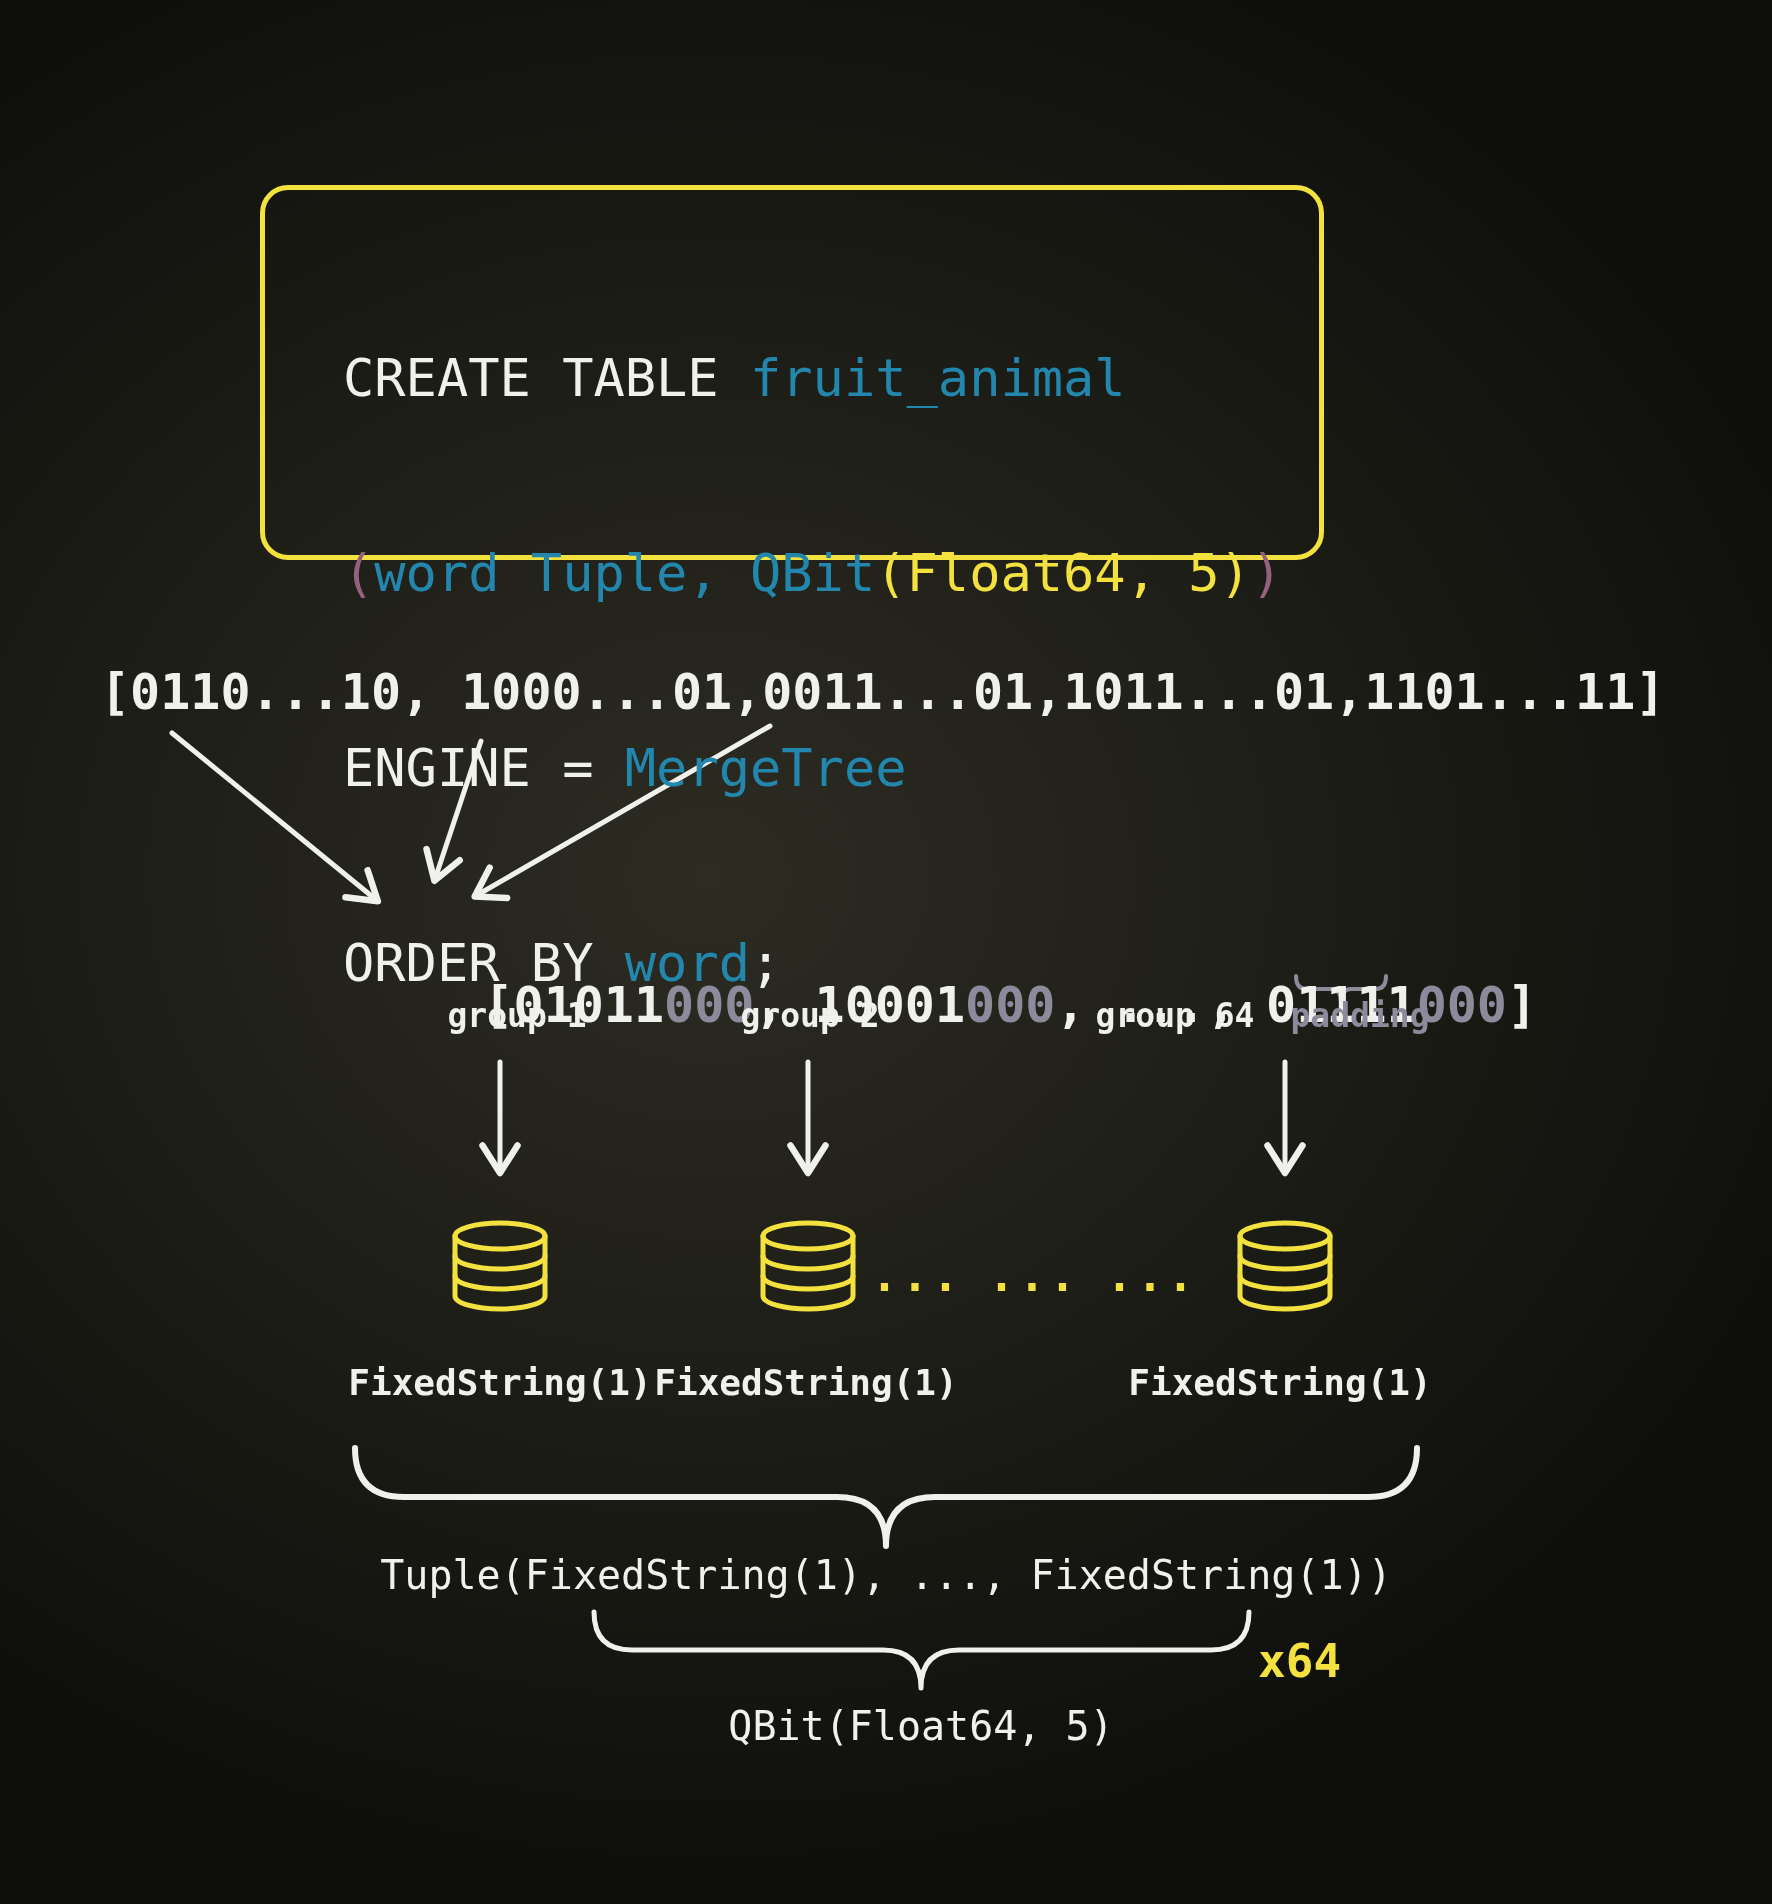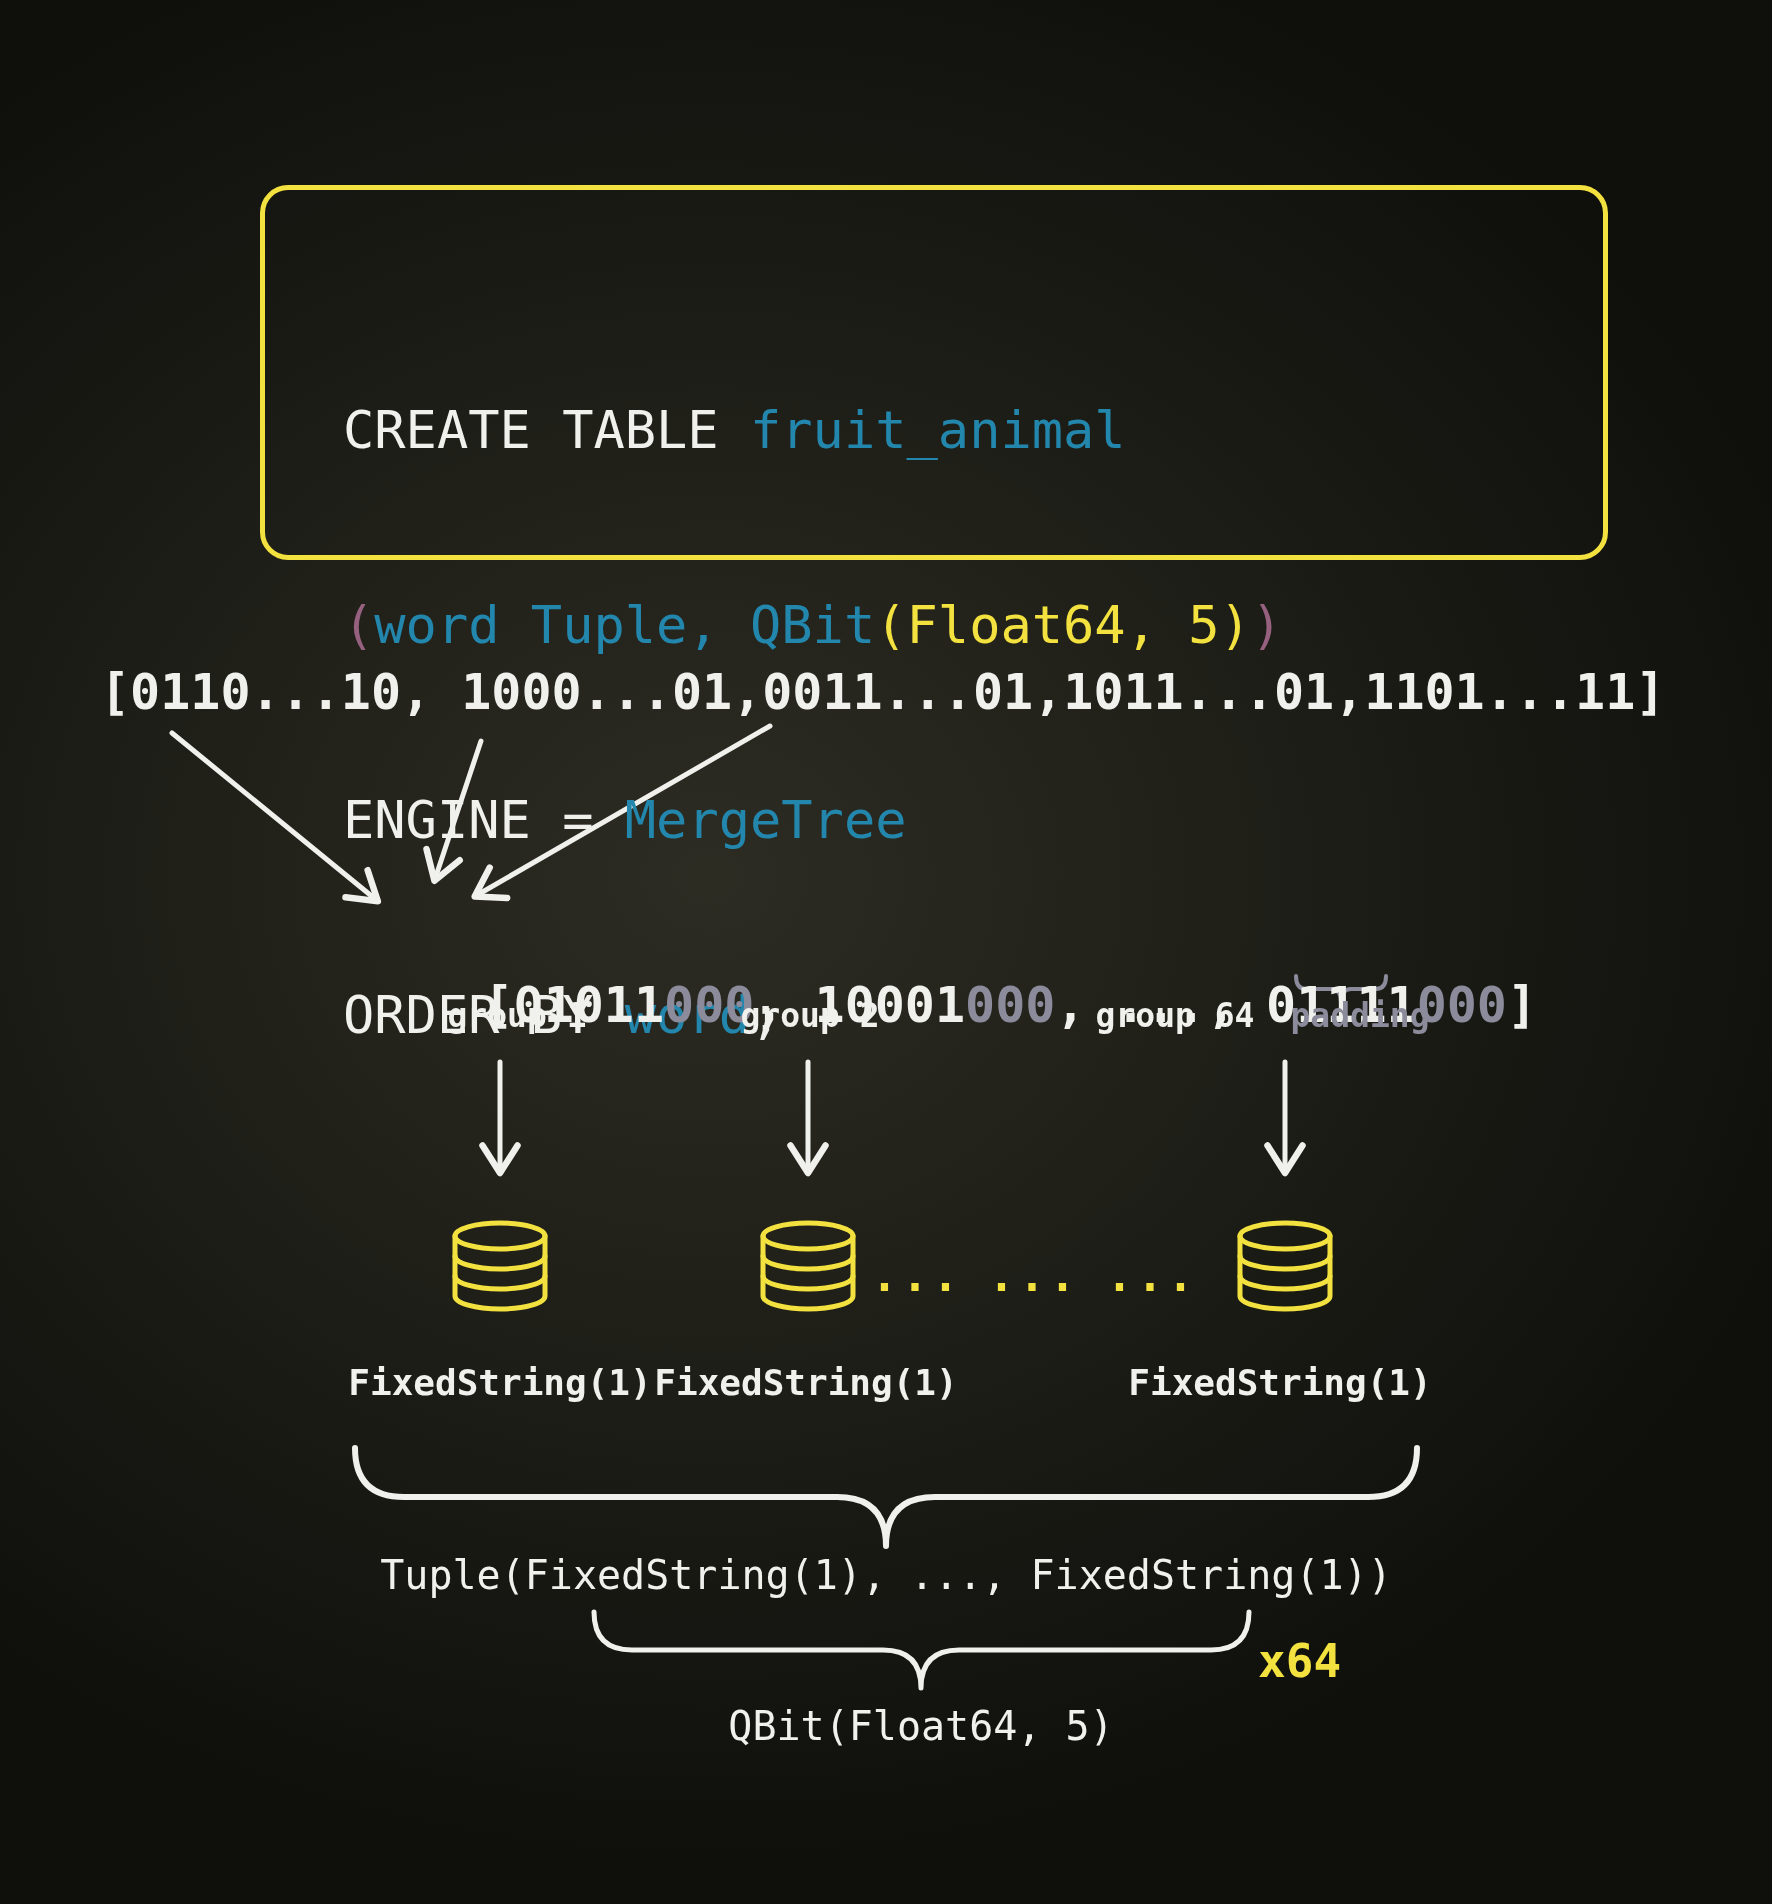--- a/index.html
+++ b/index.html
@@ -6,23 +6,23 @@
   #stage{
     position:relative;width:1772px;height:1904px;overflow:hidden;
     background: radial-gradient(1150px 980px at 40% 46%, #2c2c23 0%, #1d1d17 55%, #0f0f0c 100%);
     font-family:"DejaVu Sans Mono",monospace;
   }
   .abs{position:absolute;}
   .ctr{transform:translateX(-50%);}
   .c-white{color:var(--white);} .c-teal{color:var(--teal);} .c-yellow{color:var(--yellow);}
   .c-purple{color:var(--purple);} .c-gray{color:var(--gray);}
   #code-box{
-    left:260px;top:185px;width:1348px;height:375px;
+    left:260px;top:185px;width:1064px;height:375px;
     border:5px solid var(--yellow);border-radius:28px;box-sizing:border-box;
-    padding:78px 0 0 78px;font-size:52px;line-height:65px;white-space:pre;
+    padding:26px 0 0 78px;font-size:52px;line-height:65px;white-space:pre;
   }
   .arr{font-size:50px;font-weight:bold;white-space:pre;}
   .lbl{font-size:33px;font-weight:bold;white-space:pre;}
   .fs-lbl{font-size:36px;font-weight:bold;color:var(--white);white-space:pre;}
   .dots{font-size:44px;font-weight:bold;color:var(--yellow);letter-spacing:4px;}
   .big{font-size:40px;font-weight:normal;color:var(--white);white-space:pre;}
   #x64{font-size:46px;font-weight:bold;color:var(--yellow);}
   svg .sw{stroke:var(--white);} svg .sy{stroke:var(--yellow);} svg .sg{stroke:var(--gray);}
   svg path, svg line, svg ellipse, svg polyline{fill:none;stroke-linecap:round;stroke-linejoin:round;}
 </style>

